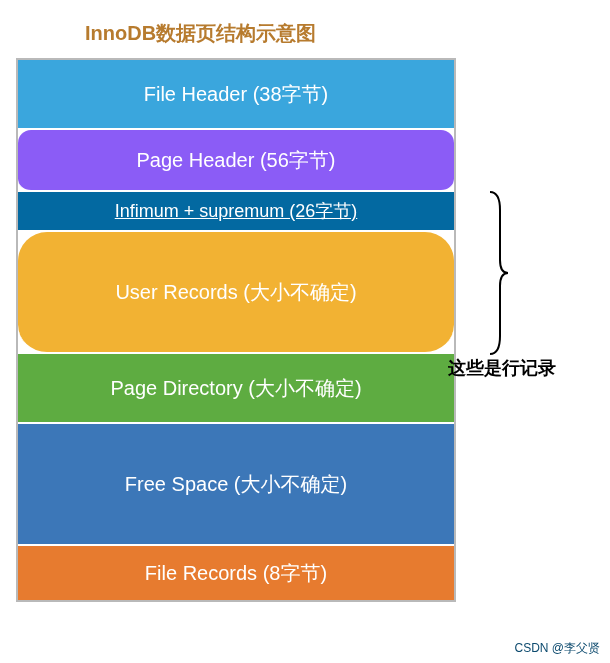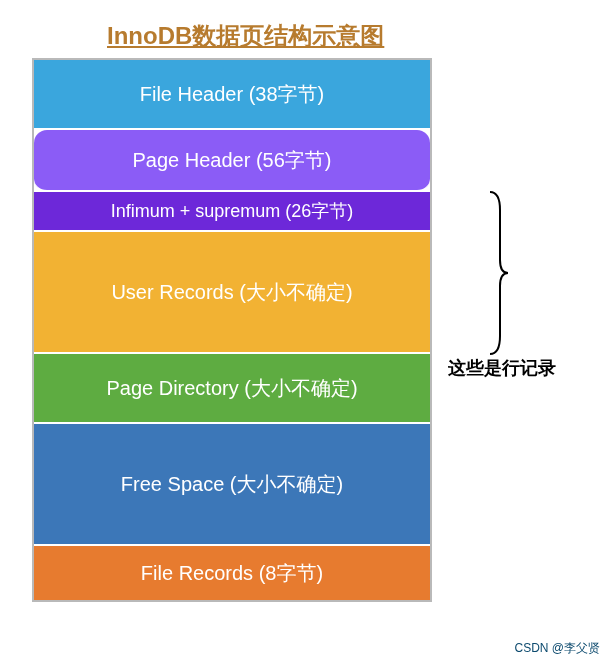--- a/index.html
+++ b/index.html
@@ -6,48 +6,47 @@
     body {
       width: 610px;
       height: 663px;
       font-family: "Microsoft YaHei", Arial, sans-serif;
       background: #fff;
       position: relative;
       padding: 20px 0 0 0;
     }
     .title {
       color: #b77b2e;
-      font-size: 24px;
+      font-size: 20px;
       font-weight: bold;
-      margin-left: 107px;
+      margin-left: 85px;
       margin-bottom: 18px;
-      text-decoration: underline;
     }
     .stack {
       position: absolute;
-      left: 32px;
+      left: 16px;
       top: 58px;
-      width: 400px;
+      width: 440px;
       border: 2px solid #b9b9b9;
     }
     .block {
       display: flex;
       align-items: center;
       justify-content: center;
       color: #fff;
       font-size: 20px;
       border-bottom: 2px solid #fff;
       text-align: center;
       padding: 0 8px;
     }
     .block:last-child { border-bottom: none; }
     .file-header { background: #3aa6dd; height: 70px; }
     .page-header { background: #8b5cf6; height: 62px; border-radius: 13px; }
-    .infimum { background: #6d28d9; height: 40px; font-size: 18px; }
-    .user-records { background: #f2b233; height: 122px; }
+    .infimum { background: #0369a1; height: 40px; font-size: 18px; text-decoration: underline; }
+    .user-records { background: #f2b233; height: 122px; border-radius: 29px; }
     .free-space { background: #3c77b8; height: 122px; }
     .page-directory { background: #5eac41; height: 70px; }
     .file-tailer { background: #e77b2f; height: 54px; }
     .annotation-group {
       position: absolute;
       left: 442px;
       top: 190px;
       display: flex;
       align-items: center;
       flex-direction: column;

